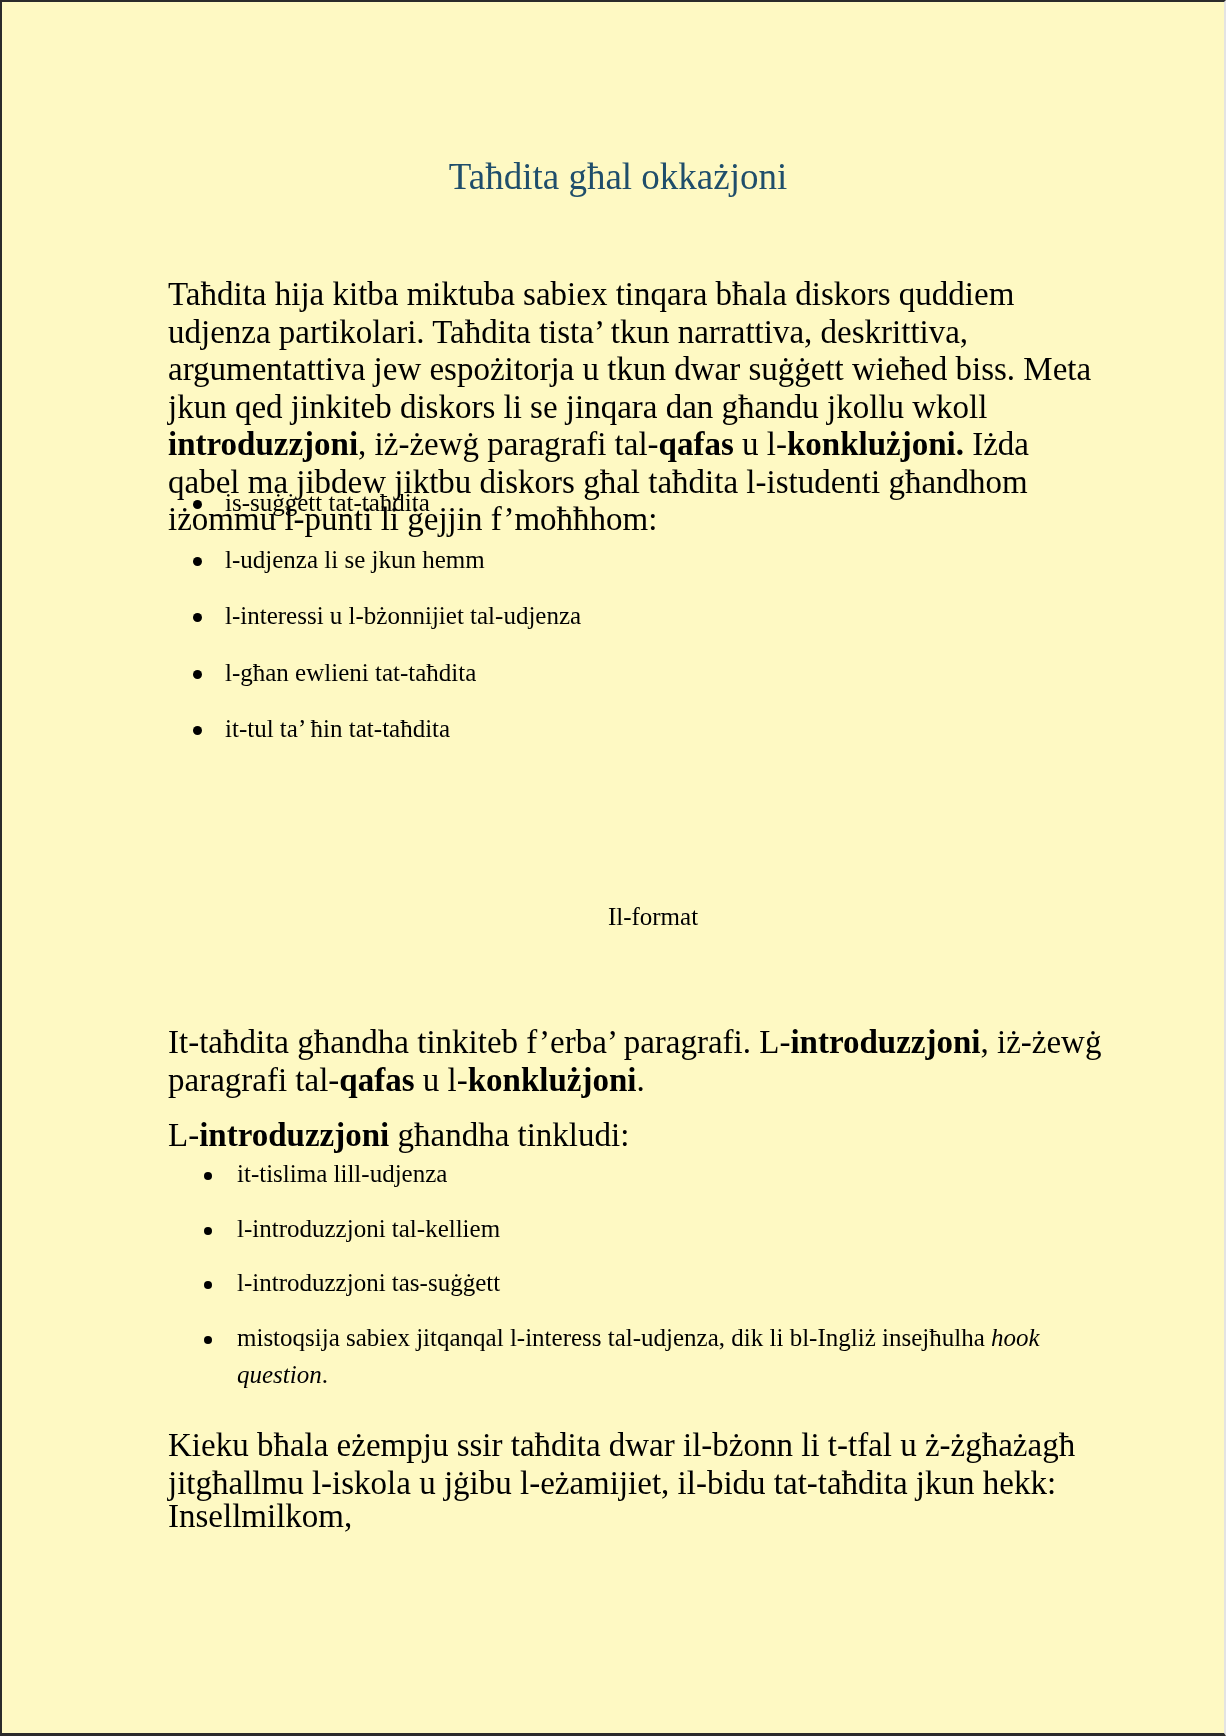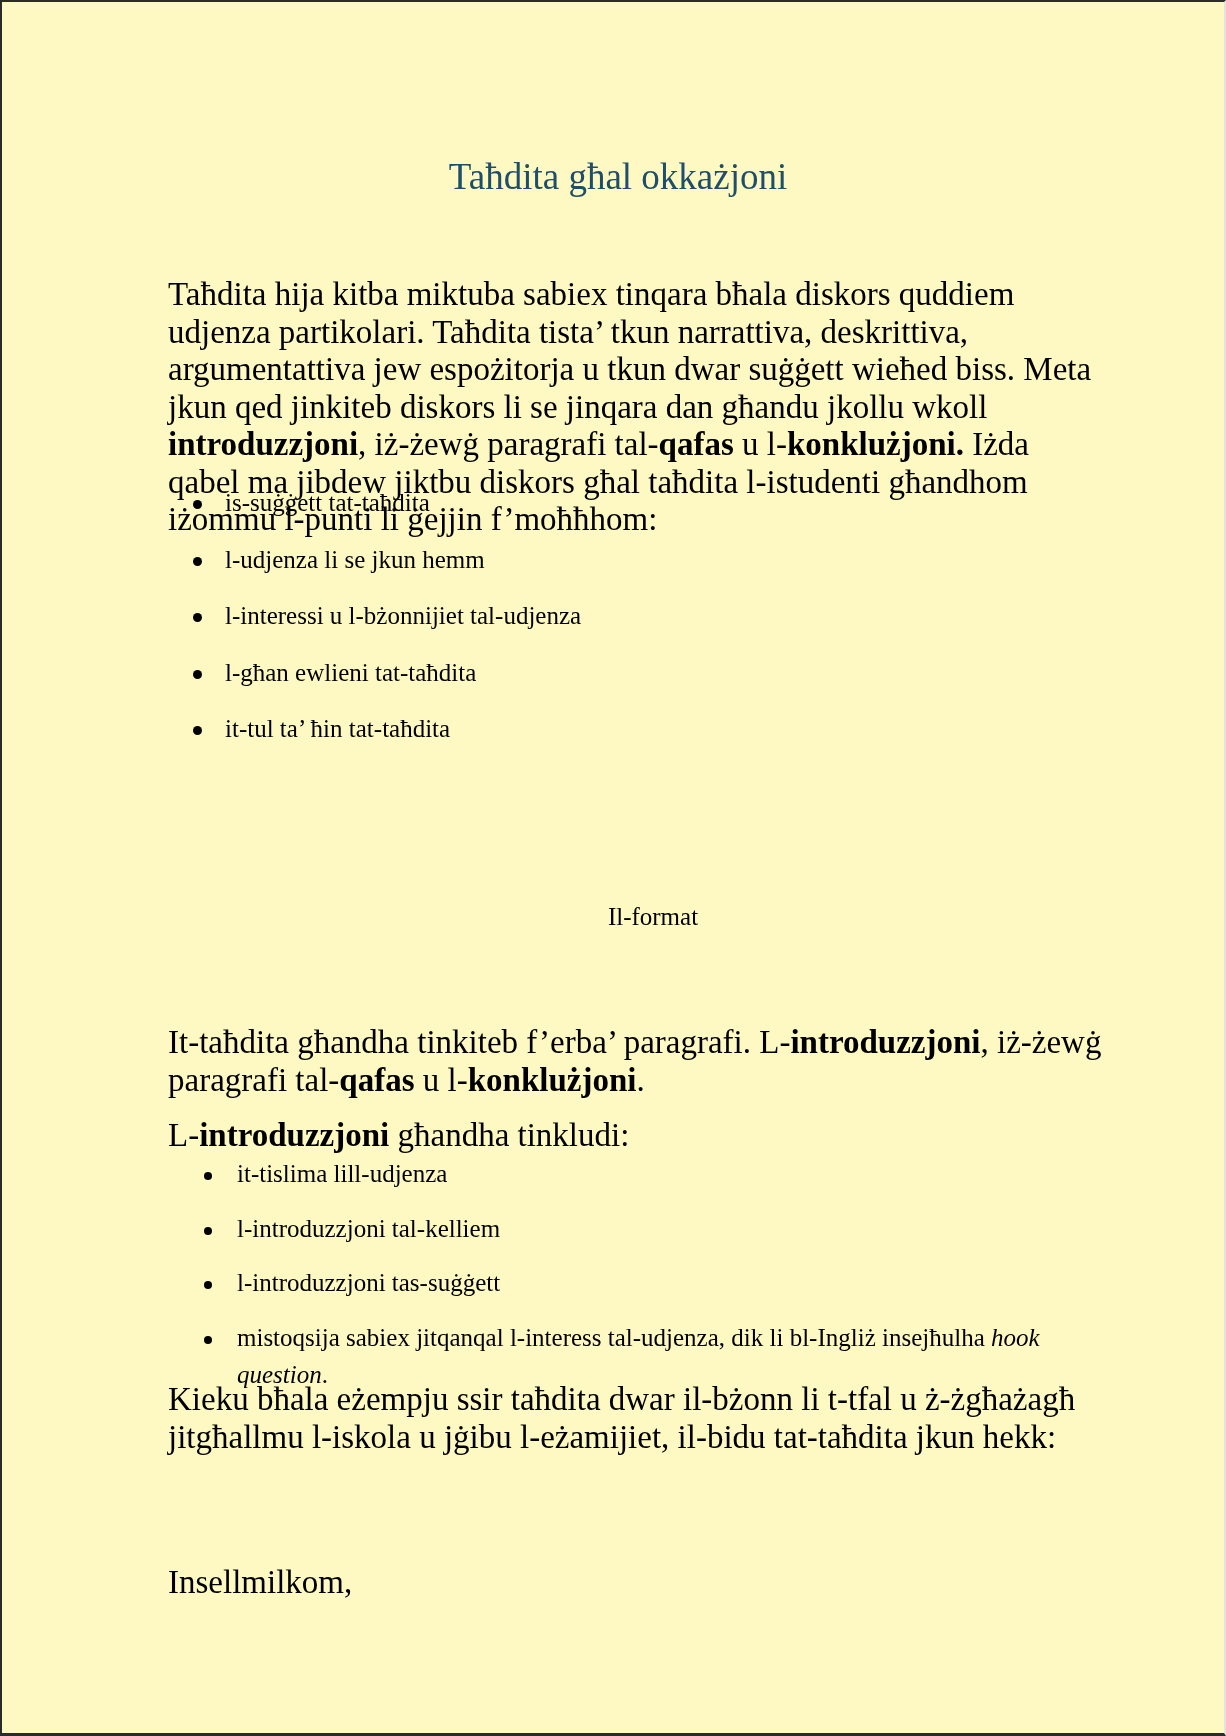--- a/index.html
+++ b/index.html
@@ -83,22 +83,22 @@
       margin: 0;
       font-weight: normal;
       padding-left: 76px;
       box-sizing: border-box;
     }
     .p2 { top: 1006px; }
     .p3 { top: 1099px; }
     .list2 { left: 235px; top: 1153px; width: 860px; }
     .list2 li { margin-bottom: 17px; }
     .list2 .bullet { left: -33px; top: 17px; width: 8px; height: 8px; }
-    .p4 { top: 1363px; }
-    .p5 { top: 1546px; }
+    .p4 { top: 1409px; }
+    .p5 { top: 1480px; }
     b { font-weight: bold; }
     i { font-style: italic; }
   </style>
 </head>
 <body>
 
 <div class="page">
 
   <h1 class="title">Taħdita għal okkażjoni</h1>
 

